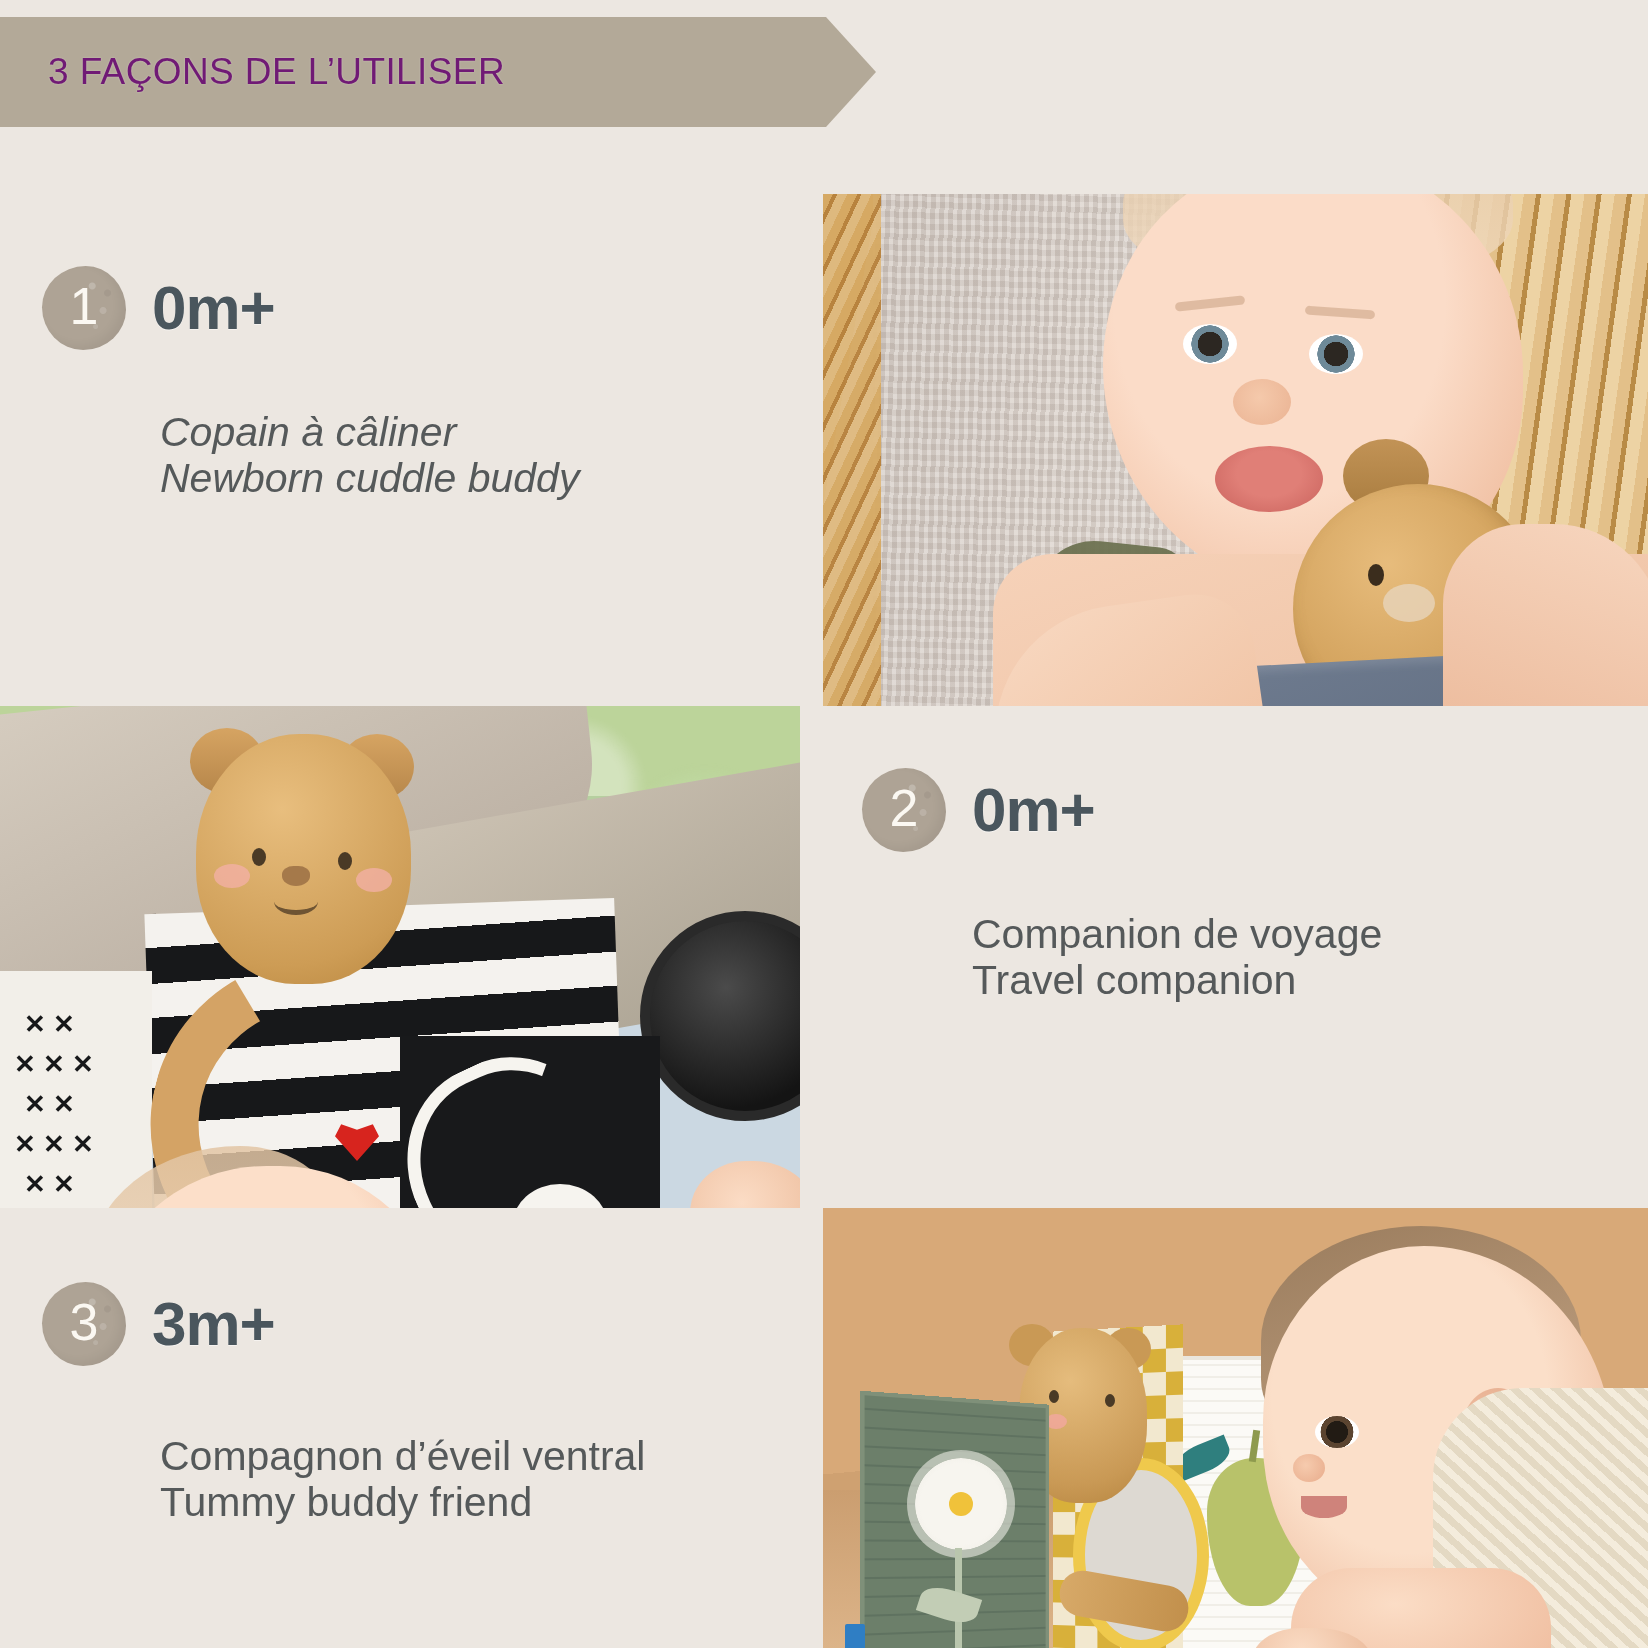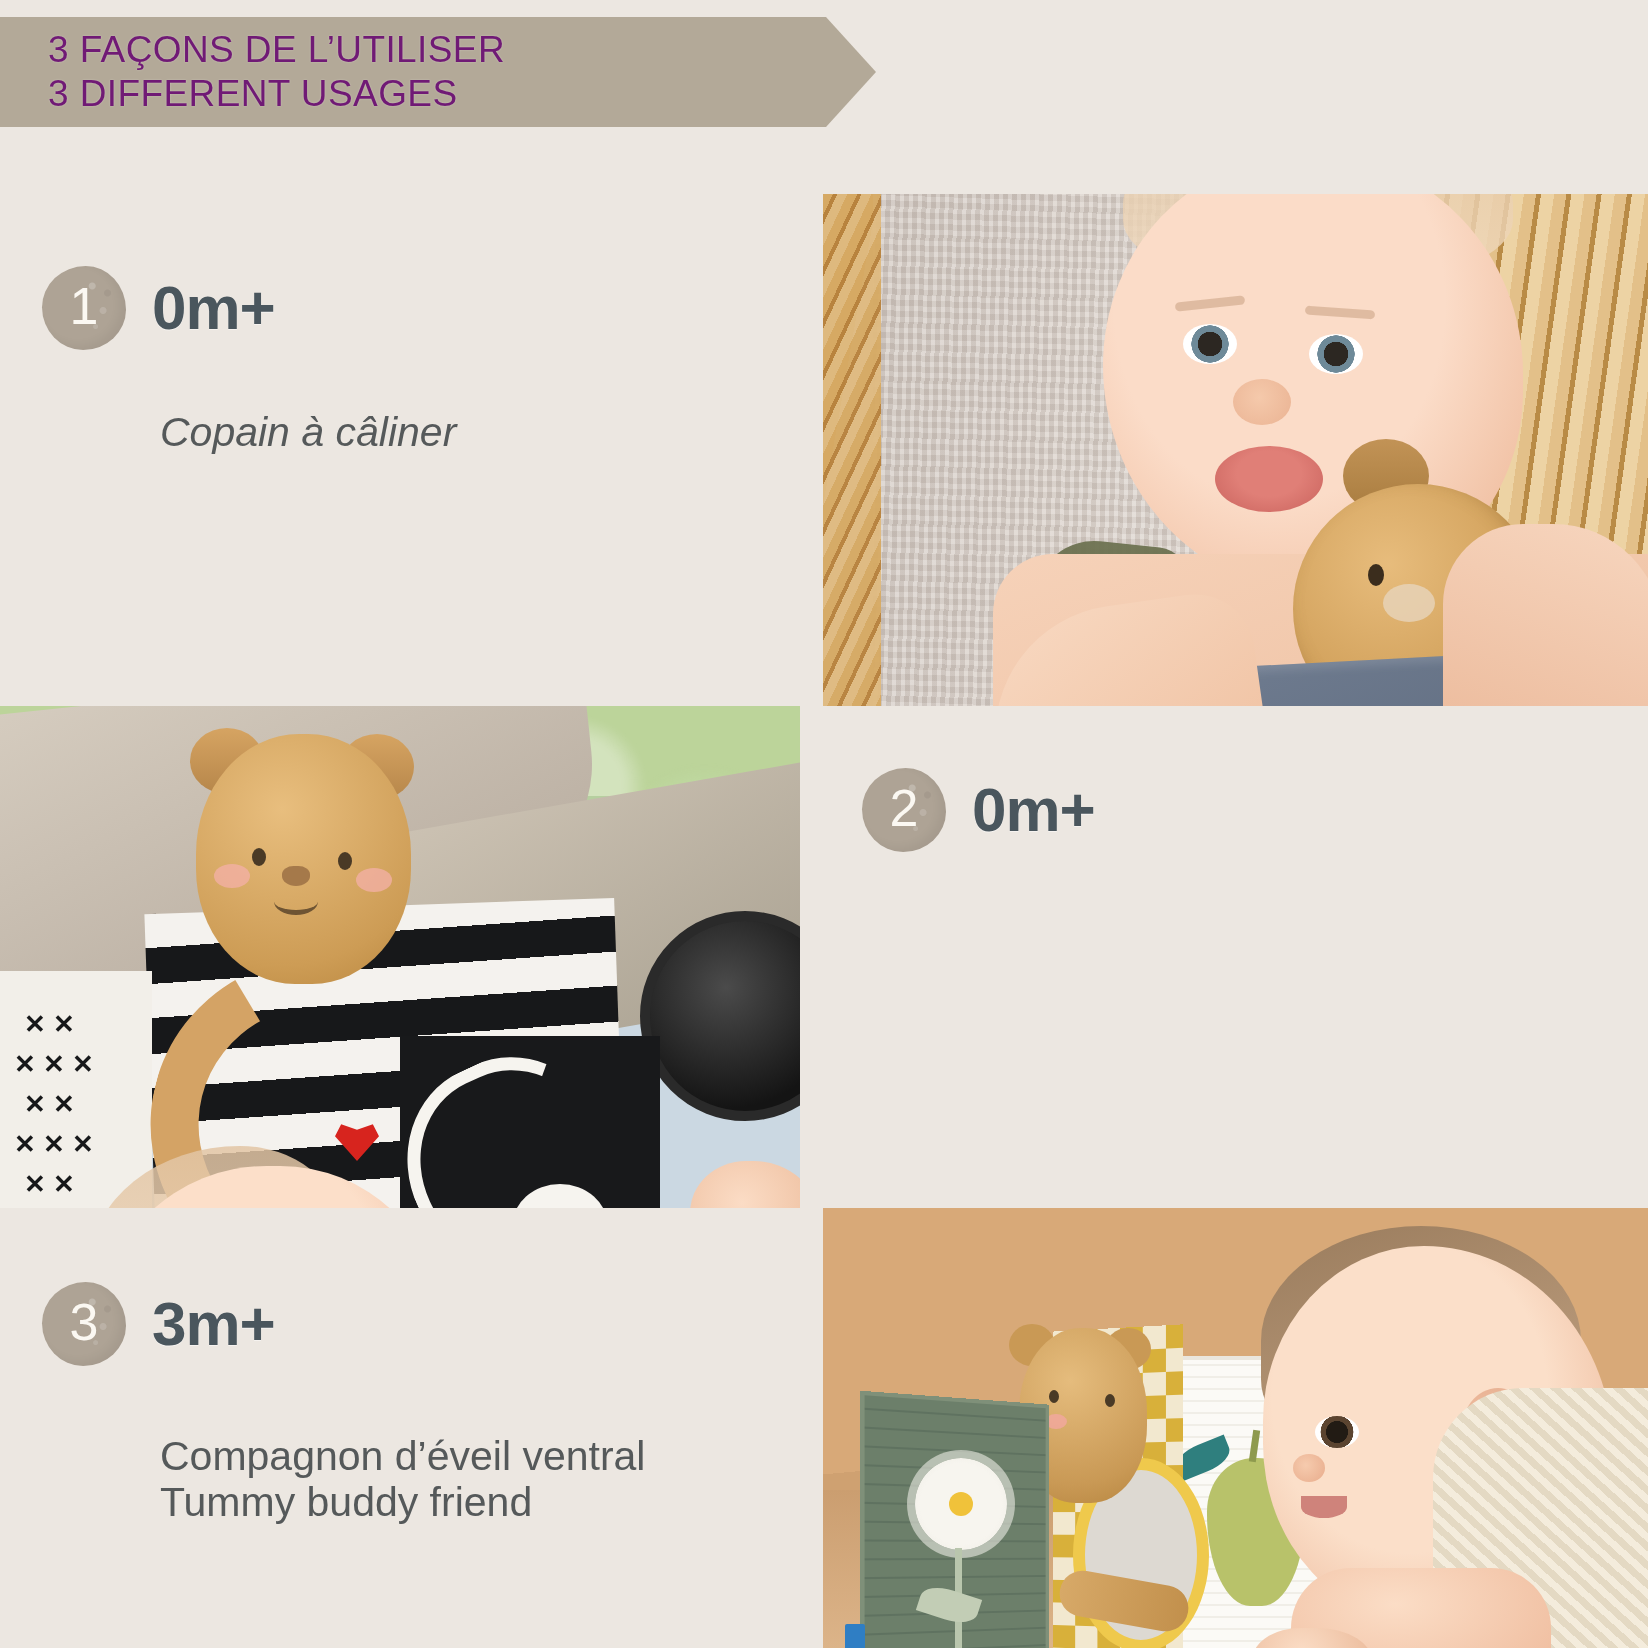--- a/index.html
+++ b/index.html
@@ -222,34 +222,34 @@
   .s3 .hand3{position:absolute;left:430px;top:420px;width:120px;height:76px;border-radius:40% 46% 48% 44%;
     background:radial-gradient(circle at 40% 35%,#fbddc6,#e9b695);}
 </style>
 </head>
 <body>
 
 <div class="page">
 
   <div class="ribbon">
     <div class="ribbon-line">3 FAÇONS DE L’UTILISER</div>
-    <div class="ribbon-line">3 DIFFERENT USAGES</div>
   </div>
 
   <div class="grid">
 
     <div class="cell txtcell" style="left:0;top:194px;width:823px;height:512px;">
       <div class="row-head" style="position:absolute;left:42px;top:72px;">
         <div class="badge">
           <span class="badge-num">1</span>
         </div>
         <div class="age">0m+</div>
       </div>
       <div class="desc" style="position:absolute;left:160px;top:182px;font-style:italic;">
         <div class="desc-line">Copain à câliner</div>
+        <div class="desc-line">Newborn cuddle buddy</div>
       </div>
     </div>
 
     <div class="cell" style="left:823px;top:194px;width:825px;height:512px;">
       <div class="photo s1">
         <div class="muslin"></div>
         <div class="weave-l"></div>
         <div class="weave-r"></div>
         <div class="hair"></div>
         <div class="head"></div>
@@ -323,20 +323,24 @@
         <div class="hand"></div>
       </div>
     </div>
 
     <div class="cell txtcell" style="left:800px;top:706px;width:848px;height:502px;">
       <div class="row-head" style="position:absolute;left:62px;top:62px;">
         <div class="badge">
           <span class="badge-num">2</span>
         </div>
         <div class="age">0m+</div>
+      </div>
+      <div class="desc" style="position:absolute;left:172px;top:172px;">
+        <div class="desc-line">Companion de voyage</div>
+        <div class="desc-line">Travel companion</div>
       </div>
     </div>
 
     <div class="cell txtcell" style="left:0;top:1208px;width:798px;height:440px;">
       <div class="row-head" style="position:absolute;left:42px;top:74px;">
         <div class="badge">
           <span class="badge-num">3</span>
         </div>
         <div class="age">3m+</div>
       </div>

